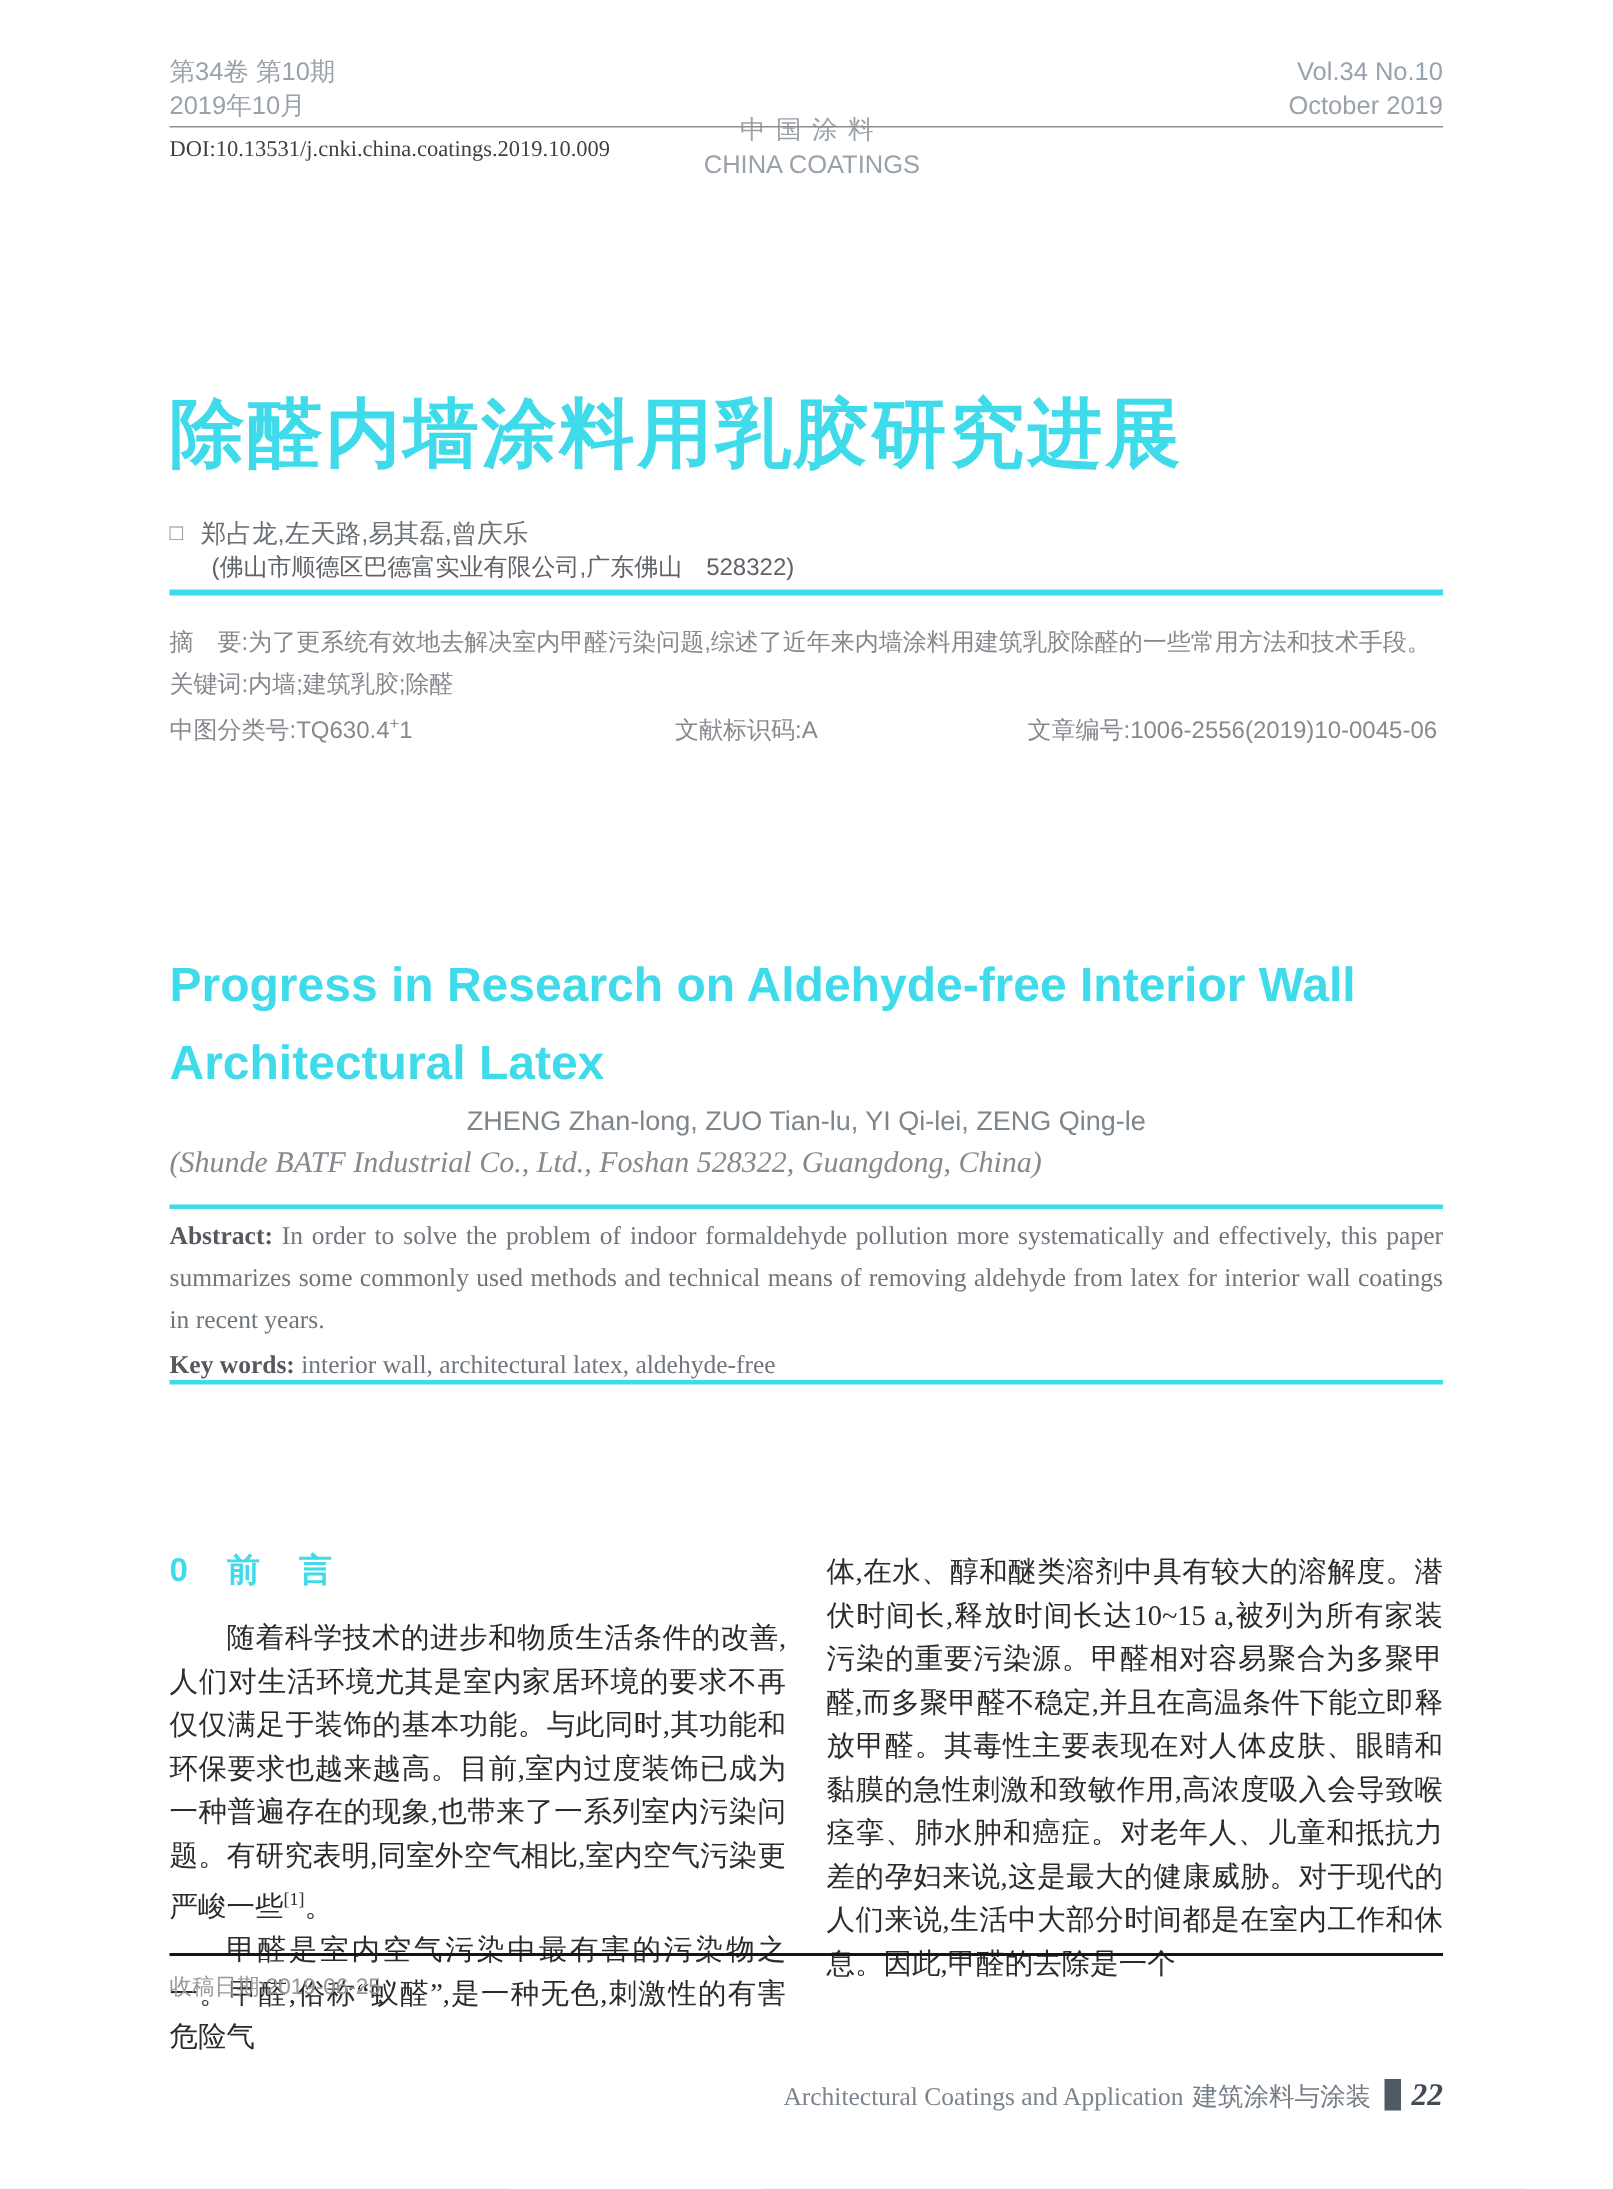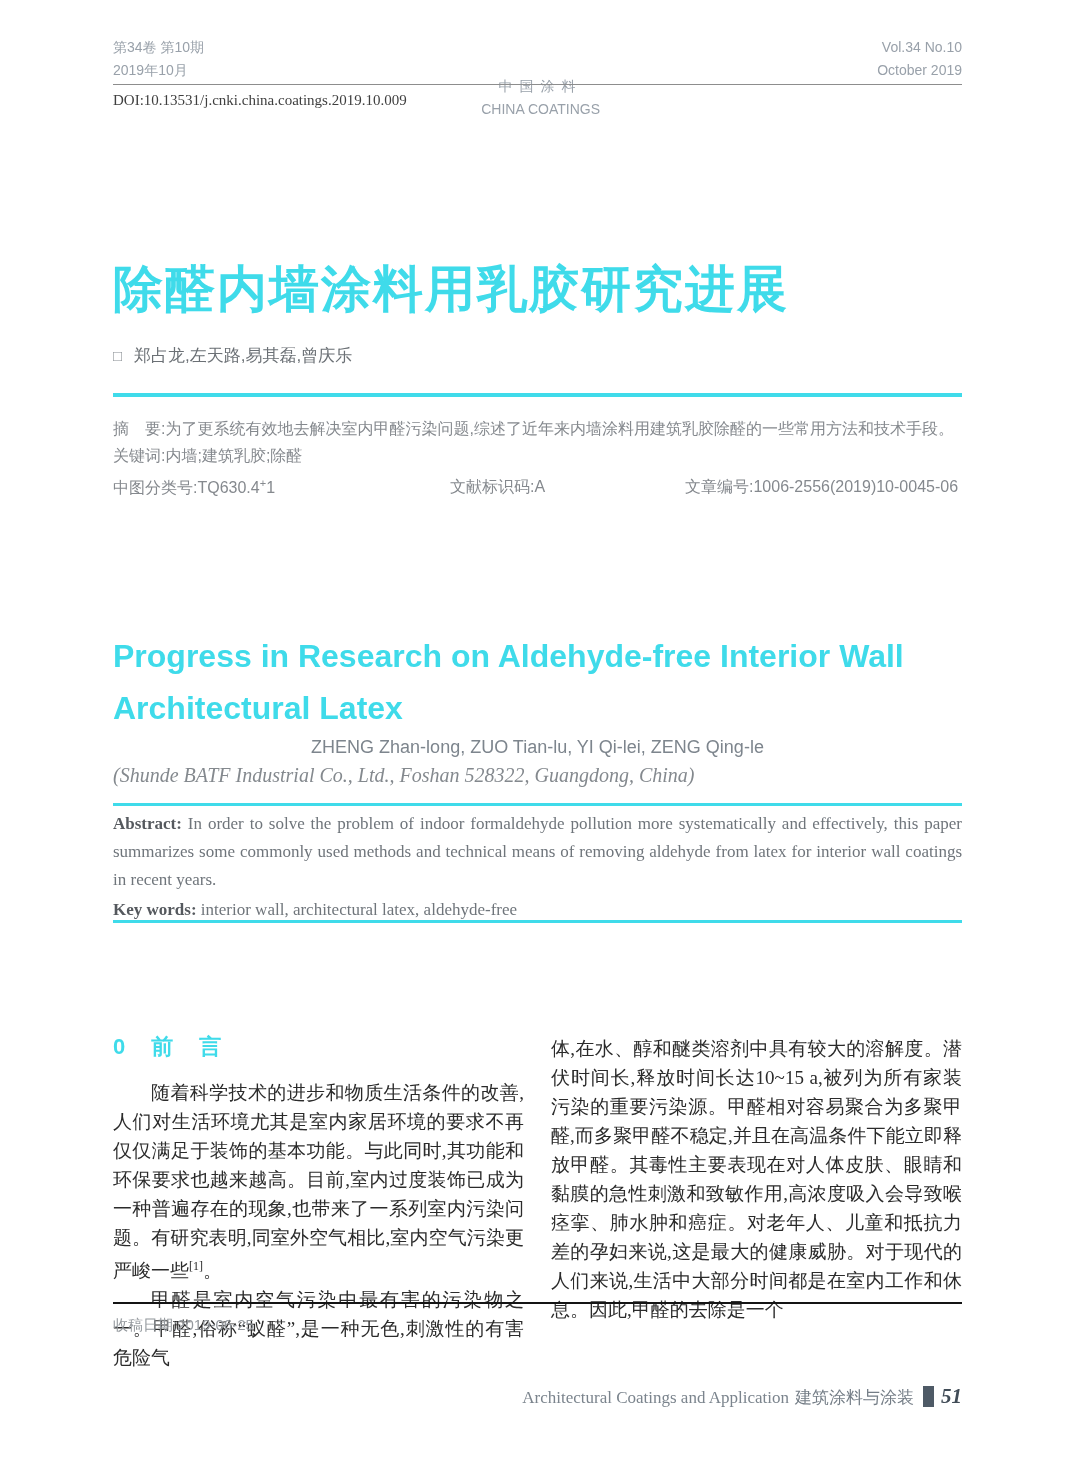--- a/index.html
+++ b/index.html
@@ -5,21 +5,21 @@
   * { margin:0; padding:0; box-sizing:border-box; }
   html,body { background:#e8e8e8; }
   .page {
     position:relative; width:1075px; height:1459px; background:#ffffff;
     margin:0 auto; overflow:hidden;
     font-family:"Liberation Sans", sans-serif; color:#2b2b2b;
   }
   .abs { position:absolute; left:113px; width:849px; }
 
   
-  .journal-header { top:36px; display:flex; justify-content:space-between; color:#99a1aa; font-size:14px; line-height:23px; }
+  .journal-header { top:36px; display:flex; justify-content:space-between; color:#99a1aa; font-size:17px; line-height:23px; }
   .jh-left { text-align:left; }
   .jh-center { text-align:center; letter-spacing:0;margin-top:39px; }
   .jh-center .cn { letter-spacing:7px; }
   .jh-right { text-align:right; }
   .header-rule { top:84px; height:1px; background:#8d8d8d; }
   .doi-line { top:92px; font-family:"Liberation Serif", serif; font-size:15px; color:#3f3f3f; }
 
   
   .cn-title { top:256px; font-size:50px; font-weight:bold; letter-spacing:2px; color:#3fdbea; font-family:"Liberation Sans", sans-serif; }
   .cn-authors { top:344px; font-size:17px; color:#6b7075; display:flex; align-items:center; }
@@ -86,20 +86,21 @@
     </div>
   </div>
   <div class="abs header-rule"></div>
   <div class="abs doi-line">DOI:10.13531/j.cnki.china.coatings.2019.10.009</div>
 
   <h1 class="abs cn-title">除醛内墙涂料用乳胶研究进展</h1>
   <div class="abs cn-authors">
     <span class="marker">□</span>
     <span>郑占龙,左天路,易其磊,曾庆乐</span>
   </div>
+  <div class="abs cn-affil">(佛山市顺德区巴德富实业有限公司,广东佛山　528322)</div>
   <div class="abs rule-cyan-thick"></div>
 
   <p class="abs cn-abstract"><span class="lbl">摘　要:</span><span>为了更系统有效地去解决室内甲醛污染问题,综述了近年来内墙涂料用建筑乳胶除醛的一些常用方法和技术手段。</span></p>
   <p class="abs cn-keywords"><span class="lbl">关键词:</span><span>内墙;建筑乳胶;除醛</span></p>
   <div class="abs cn-meta">
     <span class="m1"><span>中图分类号:TQ630.4</span><sup>+</sup><span>1</span></span>
     <span class="m2">文献标识码:A</span>
     <span class="m3">文章编号:1006-2556(2019)10-0045-06</span>
   </div>
 
@@ -126,16 +127,16 @@
       <p>体,在水、醇和醚类溶剂中具有较大的溶解度。潜伏时间长,释放时间长达10~15 a,被列为所有家装污染的重要污染源。甲醛相对容易聚合为多聚甲醛,而多聚甲醛不稳定,并且在高温条件下能立即释放甲醛。其毒性主要表现在对人体皮肤、眼睛和黏膜的急性刺激和致敏作用,高浓度吸入会导致喉痉挛、肺水肿和癌症。对老年人、儿童和抵抗力差的孕妇来说,这是最大的健康威胁。对于现代的人们来说,生活中大部分时间都是在室内工作和休息。因此,甲醛的去除是一个</p>
     </div>
   </div>
 
   <div class="abs footnote-rule"></div>
   <div class="abs footnotes">
     <div>收稿日期:2019-06-25</div>
   </div>
 
   <div class="abs page-footer">
-    <span>Architectural Coatings and Application</span><span class="cnpart">建筑涂料与涂装</span><span class="footer-bar"></span><span class="page-num">51</span>
+    <span>Architectural Coatings and Application</span><span class="cnpart">建筑涂料与涂装</span><span class="footer-bar"></span><span class="page-num">22</span>
   </div>
 
 </div>
 
 </body></html>

